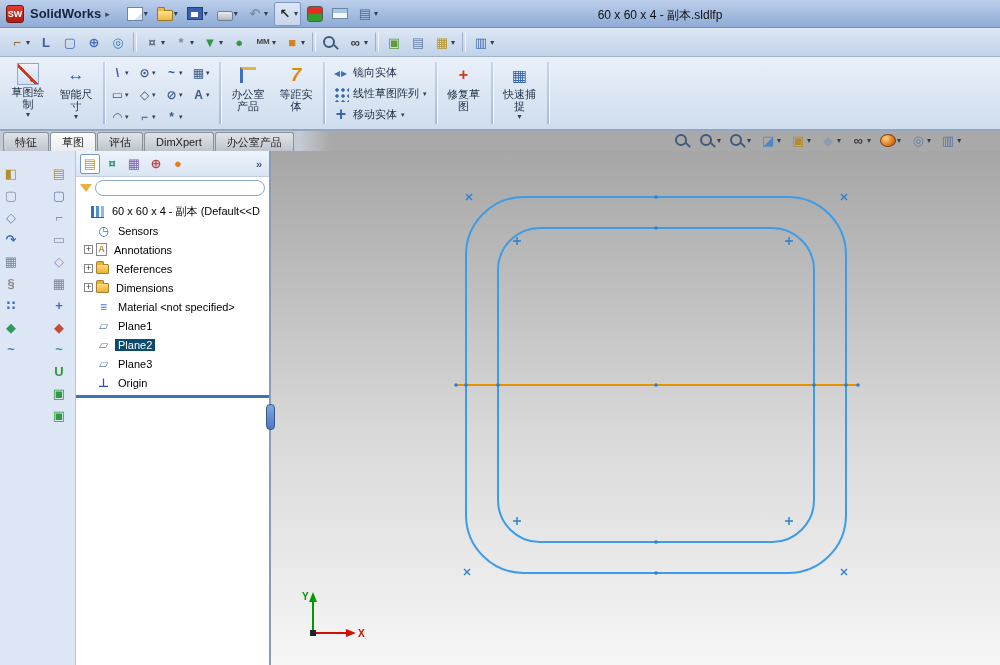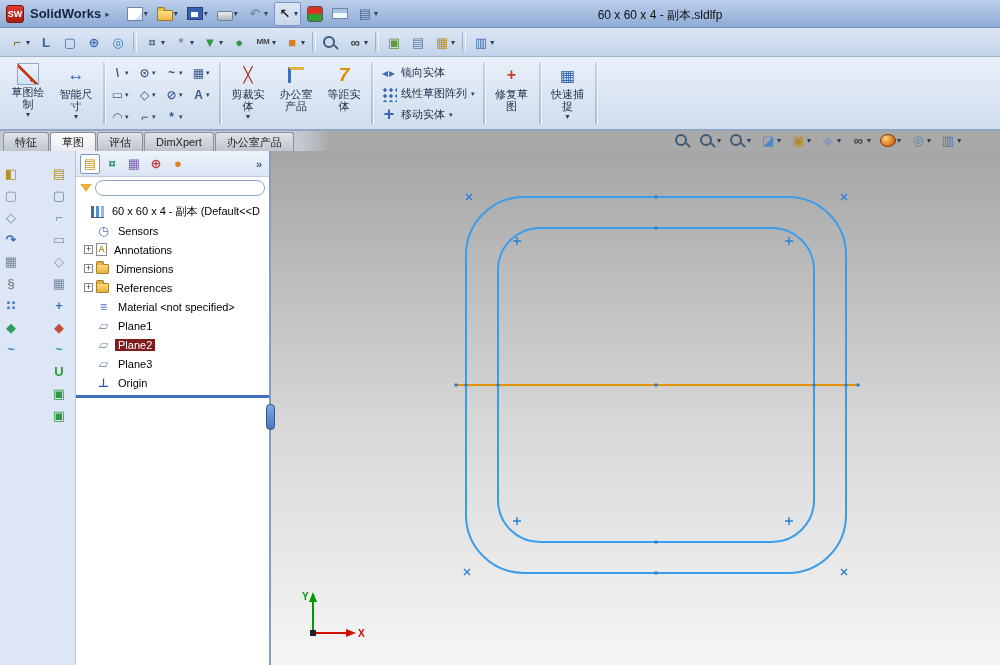--- a/index.html
+++ b/index.html
@@ -106,21 +106,21 @@
 .filterinput{flex:1;height:16px;border:1px solid #8fa8c8;border-radius:8px;padding:0 8px;font-size:10px;outline:none;min-width:0}
 .tree{padding:3px 0 16px;white-space:nowrap;overflow:hidden}
 .trow{display:flex;align-items:center;height:19px;padding-left:8px}
 .trow.root{padding-left:14px}
 .texp{width:9px;height:9px;border:1px solid #848484;background:#fff;margin-right:3px;position:relative;visibility:hidden;flex:none}
 .texp.show{visibility:visible}
 .texp.show::before{content:"+";position:absolute;left:1px;top:-3px;font-size:9px;color:#333;line-height:12px}
 .ticon{width:15px;height:14px;margin-right:4px;flex:none;display:flex;align-items:center;justify-content:center}
 .tg{font-size:12px;line-height:1;font-weight:bold}
 .tlabel{padding:0 3px;color:#000}
-.trow.sel .tlabel{background:#7f1d1d;color:#fff}
+.trow.sel .tlabel{background:#0c4a6e;color:#fff}
 .t-folder{width:13px;height:10px;background:linear-gradient(#ffd977,#e8b13c);border:1px solid #a8802a;border-radius:1px;position:relative}
 .t-folder::before{content:"";position:absolute;left:-1px;top:-4px;width:6px;height:3px;background:#e8b13c;border:1px solid #a8802a;border-bottom:none;border-radius:2px 2px 0 0}
 .t-anno{width:11px;height:13px;background:#fff;border:1px solid #8a8a8a}
 .t-anno .tg{font-size:9px}
 .t-sketch{width:13px;height:13px;background:linear-gradient(45deg,transparent 42%,#cc3b1e 42% 58%,transparent 58%),linear-gradient(#e8f1fc,#cfe0f4);border:1px solid #5f7fa8}
 .hsplit{height:3px;background:#3f6fc0;margin-top:3px}
 .vgrip{position:absolute;left:266px;top:404px;width:9px;height:26px;background:linear-gradient(#7fa7e0,#4f77bd);border:1px solid #35588f;border-radius:4px;z-index:6}
 
 
 #viewport{position:absolute;left:271px;top:151px;width:729px;height:514px;background:linear-gradient(#a6a6a6,#d9d9d9 55%,#f6f6f6)}
@@ -360,25 +360,20 @@
       </span>
 
       <span class="sbtn">
         <span class="sg">*</span>
         <span class="dd"></span>
       </span>
     </div>
   <div class="rsep"></div>
   <div class="rgroup">
 
-      <div class="rbtn hasdd">
-        <span class="ricon ic-trim"></span>
-        <span class="rlabel">剪裁实体</span>
-        <span class="dd"></span>
-      </div>
 
       <div class="rbtn">
         <span class="ricon ic-convert"></span>
         <span class="rlabel">办公室产品</span>
 
       </div>
 
       <div class="rbtn">
         <span class="ricon ic-offset"></span>
         <span class="rlabel">等距实体</span>
@@ -670,29 +665,29 @@
             <span class="tg" style="color: rgb(181, 145, 46);">A</span>
           </span>
           <span class="tlabel">Annotations</span>
         </div>
 
         <div class="trow">
           <span class="texp show"></span>
           <span class="ticon t-folder">
             
           </span>
-          <span class="tlabel">Dimensions</span>
+          <span class="tlabel">References</span>
         </div>
 
         <div class="trow">
           <span class="texp show"></span>
           <span class="ticon t-folder">
             
           </span>
-          <span class="tlabel">References</span>
+          <span class="tlabel">Dimensions</span>
         </div>
 
         <div class="trow">
           <span class="texp"></span>
           <span class="ticon">
             <span class="tg" style="color: rgb(70, 115, 200);">≡</span>
           </span>
           <span class="tlabel">Material &lt;not specified&gt;</span>
         </div>
 

